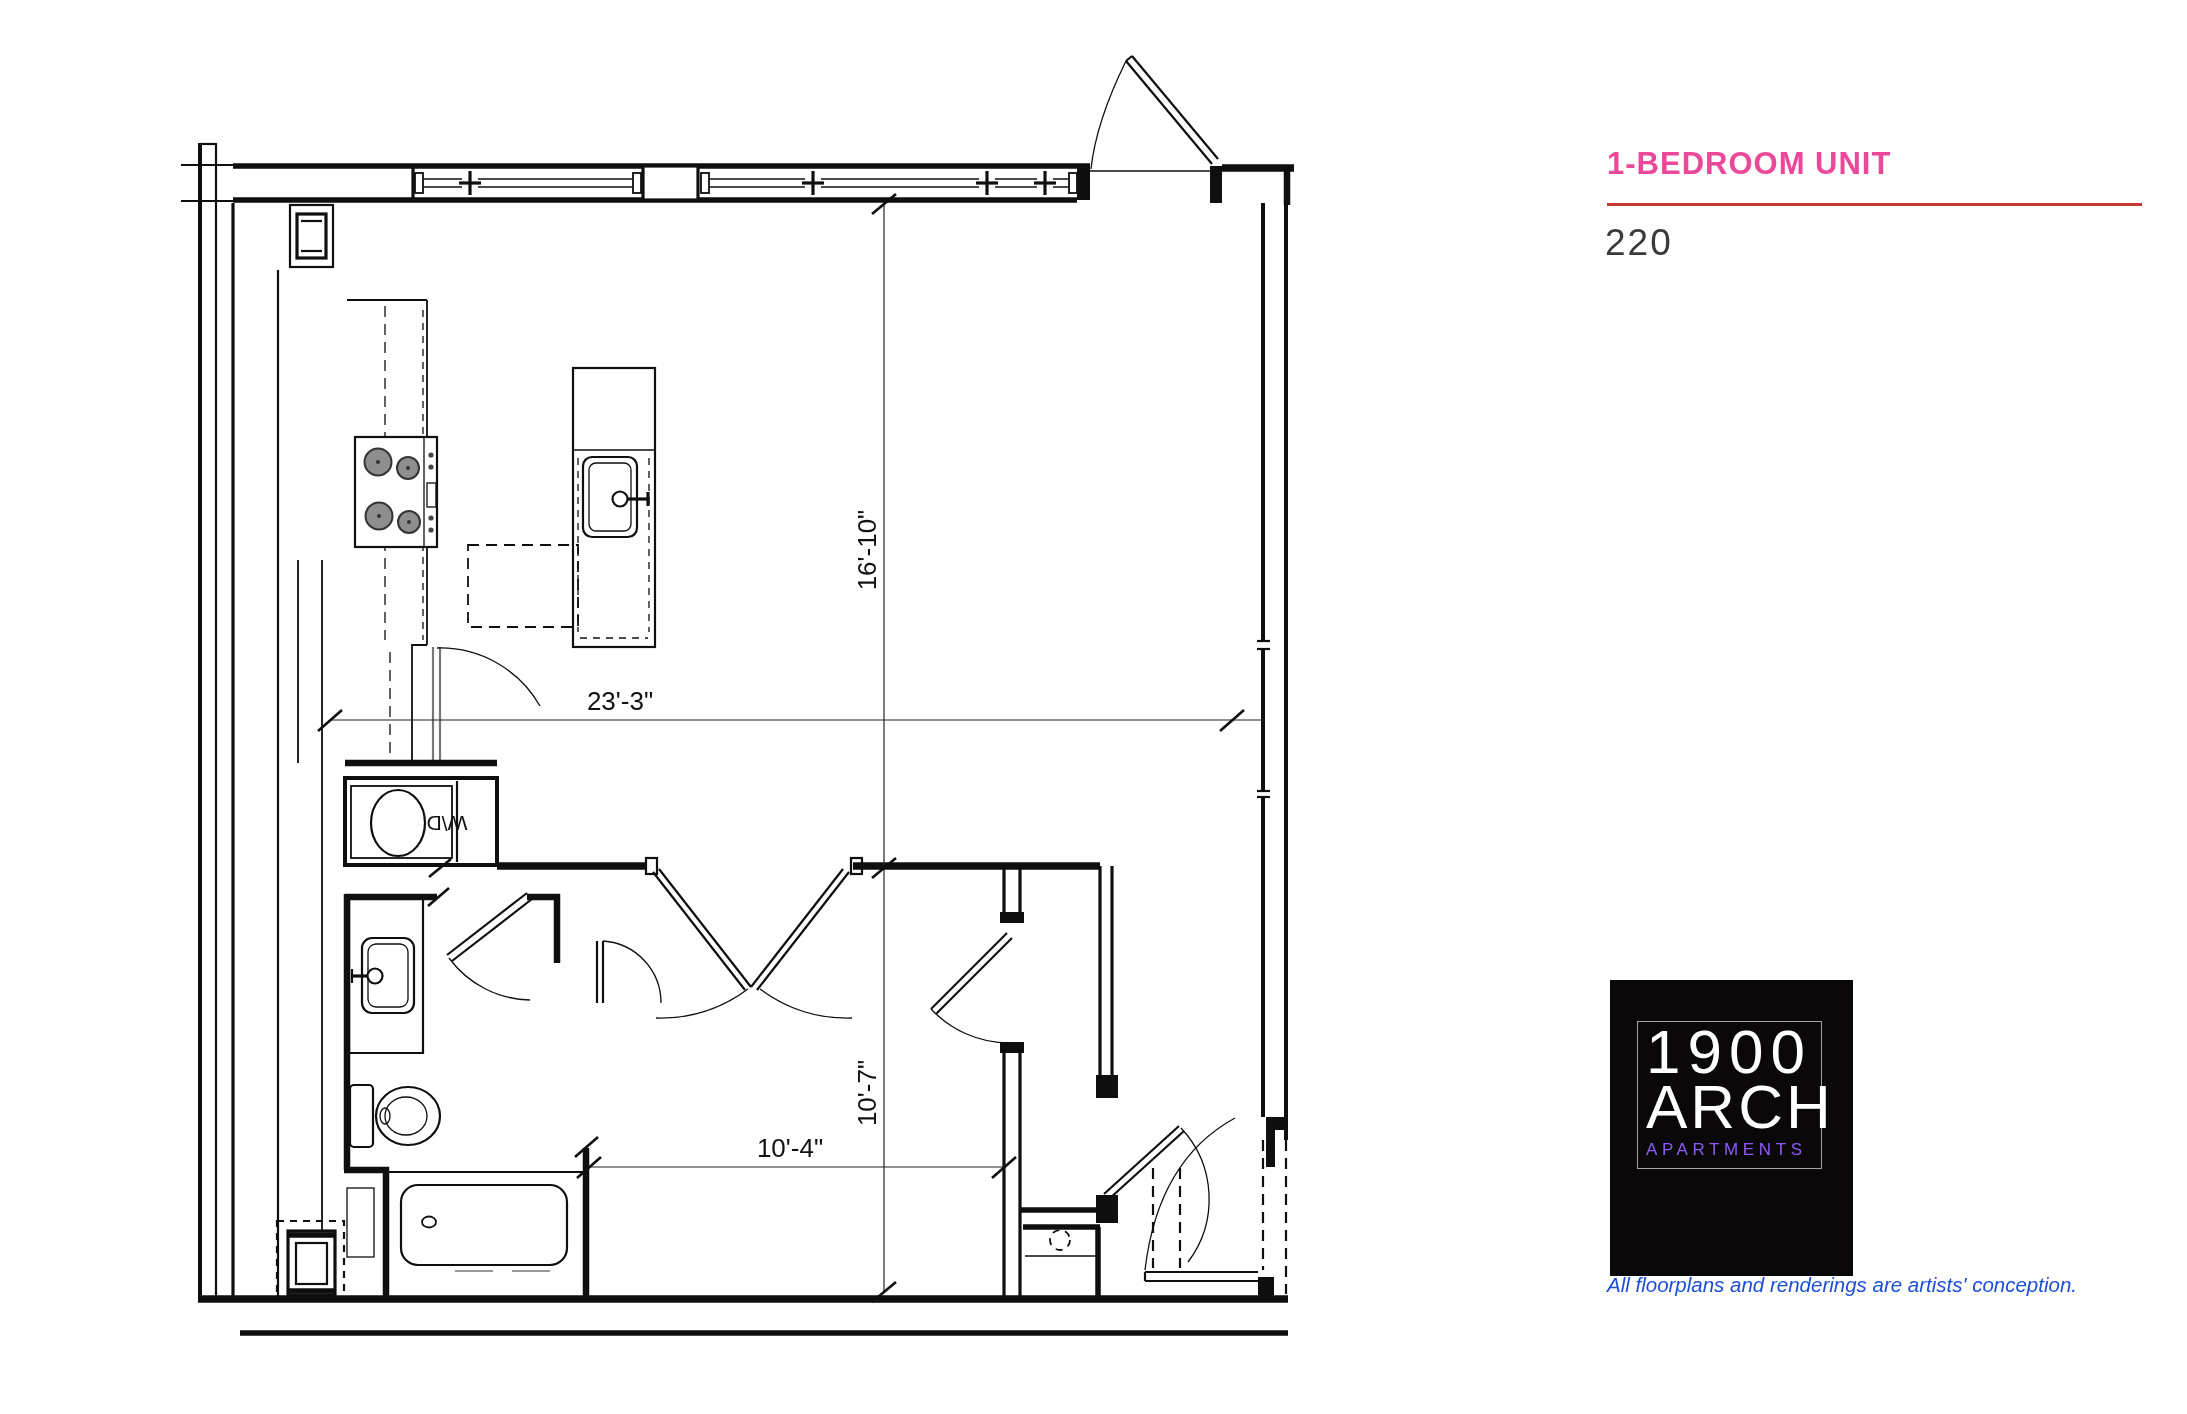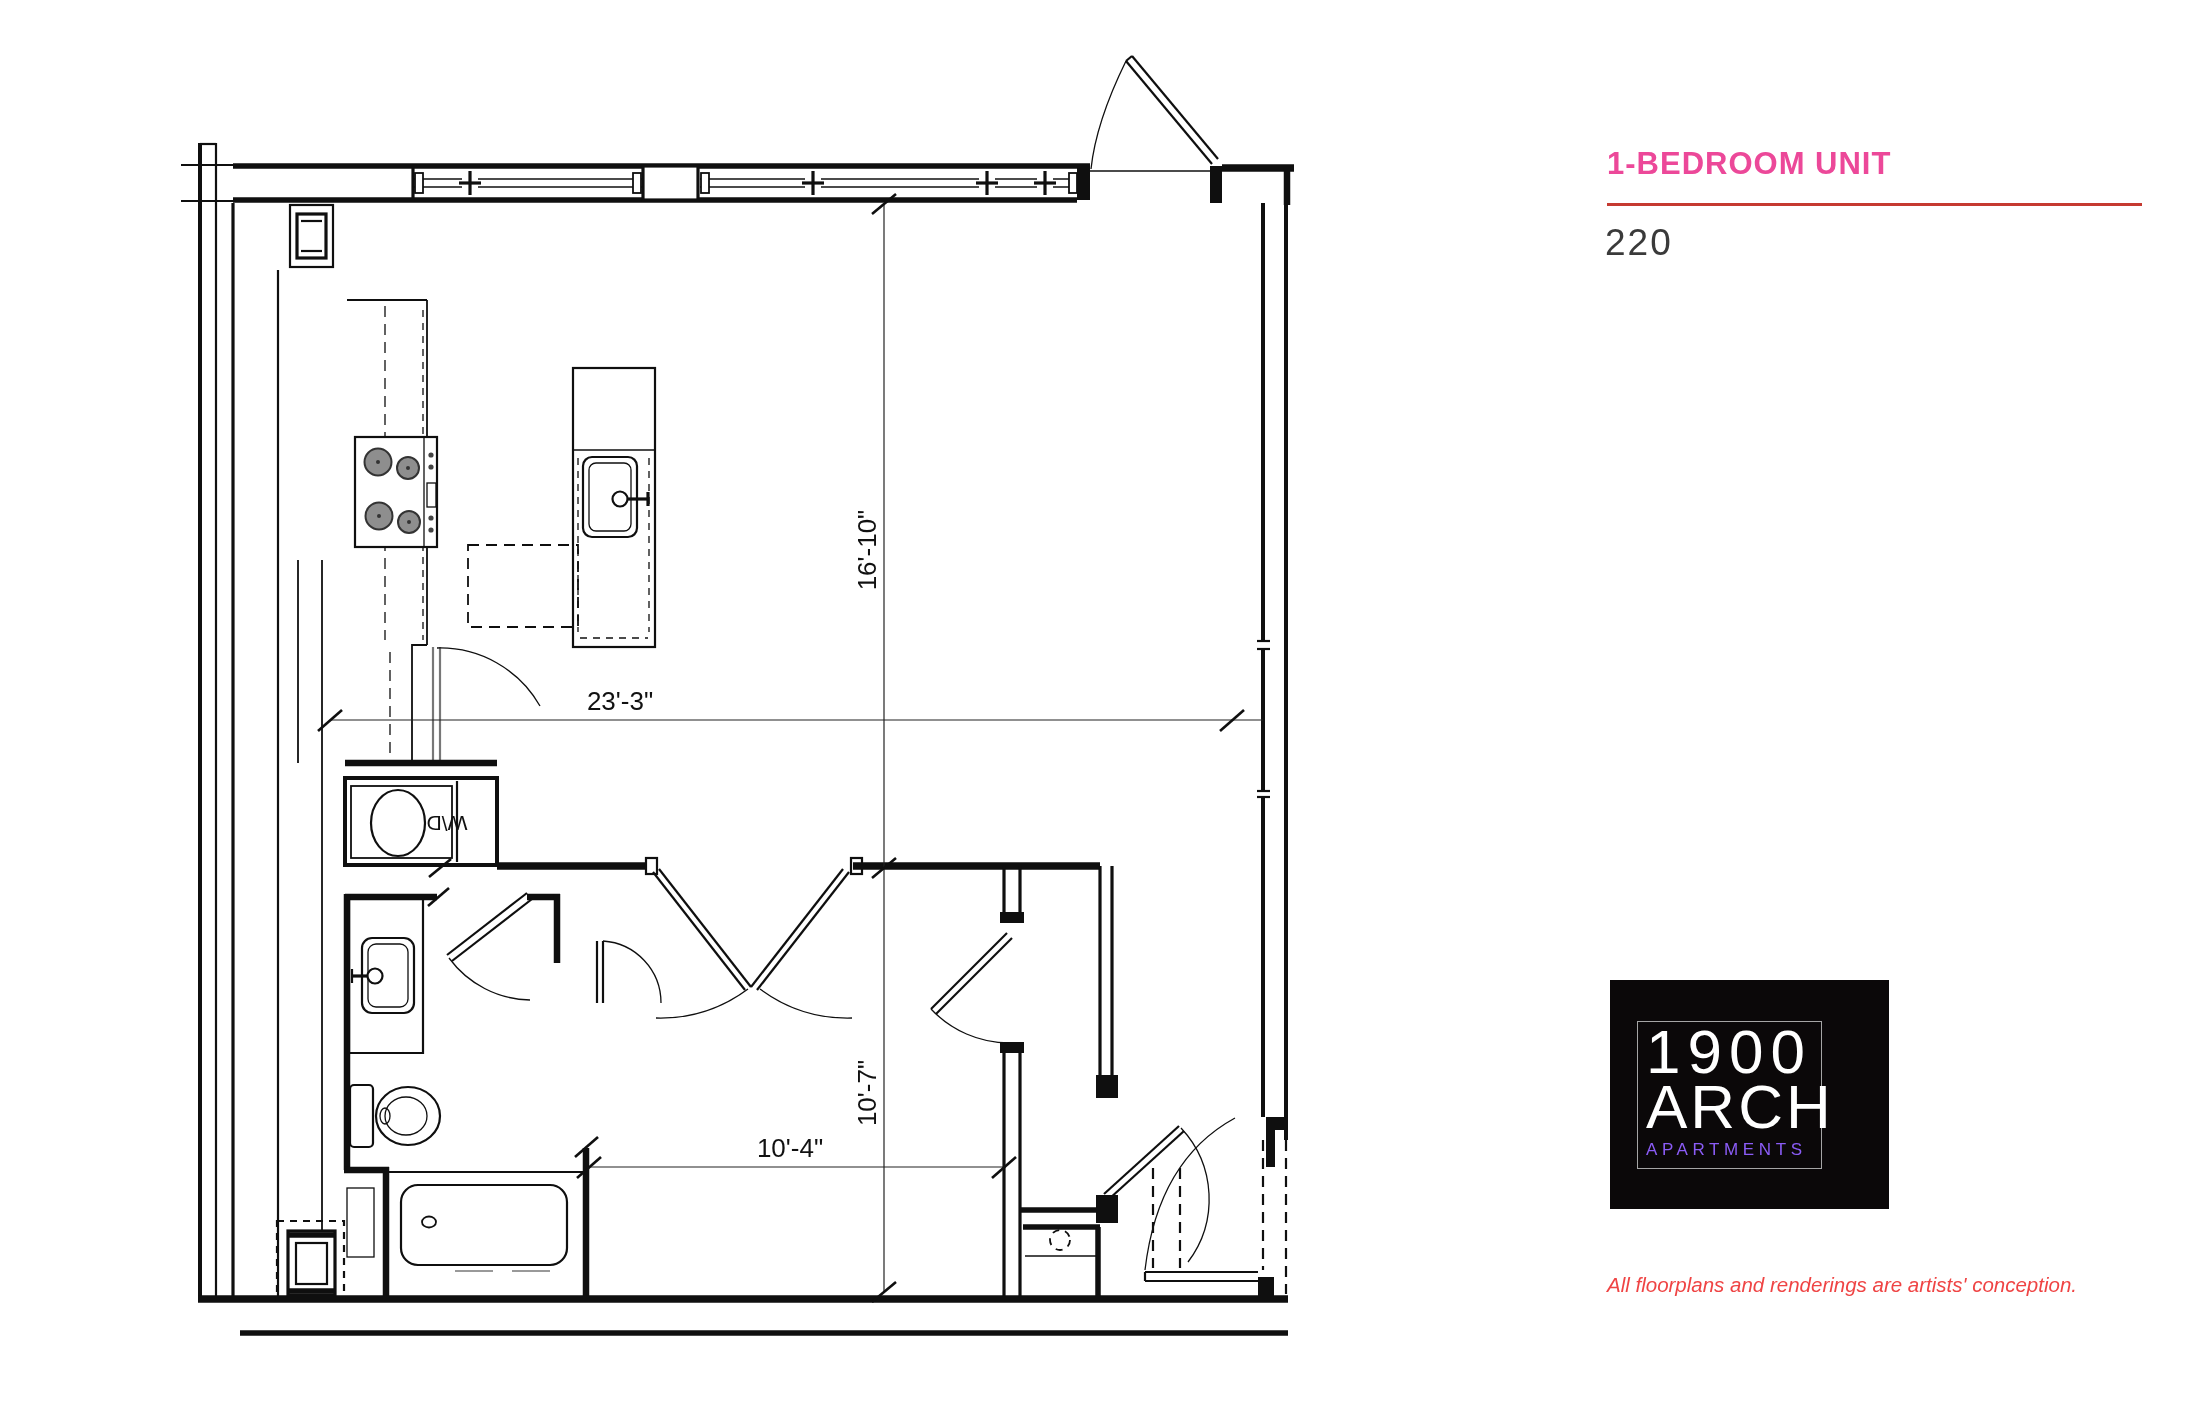--- a/index.html
+++ b/index.html
@@ -26,29 +26,29 @@
   .gray{stroke:#777;}
   text.dimt{font:26px "Liberation Sans",sans-serif;fill:#111;}
   text.wd{font:21px "Liberation Sans",sans-serif;fill:#111;}
 
   
   .panel-title{position:absolute;left:1607px;top:146px;font-size:31px;font-weight:bold;
       letter-spacing:1px;color:#ec4899;}
   .panel-rule{position:absolute;left:1607px;top:203px;width:535px;height:3px;background:#c53a31;}
   .panel-unit{position:absolute;left:1605px;top:222px;font-size:37px;font-weight:400;
       letter-spacing:2px;color:#3a3a3a;}
-  .logo{position:absolute;left:1610px;top:980px;width:243px;height:229px;background:#0b0809;padding-left:36px;}
+  .logo{position:absolute;left:1610px;top:980px;width:243px;height:296px;background:#0b0809;}
   .logo-frame{position:absolute;left:27px;top:41px;width:183px;height:146px;
       border:1px solid #a5a5a5;}
   .logo-text{position:absolute;left:36px;top:44px;color:#fff;}
   .logo-1900{font-size:62px;line-height:56px;letter-spacing:7px;font-weight:400;}
   .logo-arch{font-size:62px;line-height:54px;letter-spacing:3px;font-weight:400;}
   .logo-apts{font-size:17px;line-height:26px;letter-spacing:4.6px;color:#8b5cf6;margin-top:3px;}
   .disclaimer{position:absolute;left:1607px;top:1266px;width:580px;font-size:20.5px;
-      font-style:italic;color:#ef4444;line-height:38.5px;}
+      font-style:italic;color:#1d4ed8;line-height:38.5px;}
 </style>
 </head>
 <body>
 
 <div class="canvas">
 
 <svg width="2187" height="1414" viewBox="0 0 2187 1414">
 
   <g>
 

